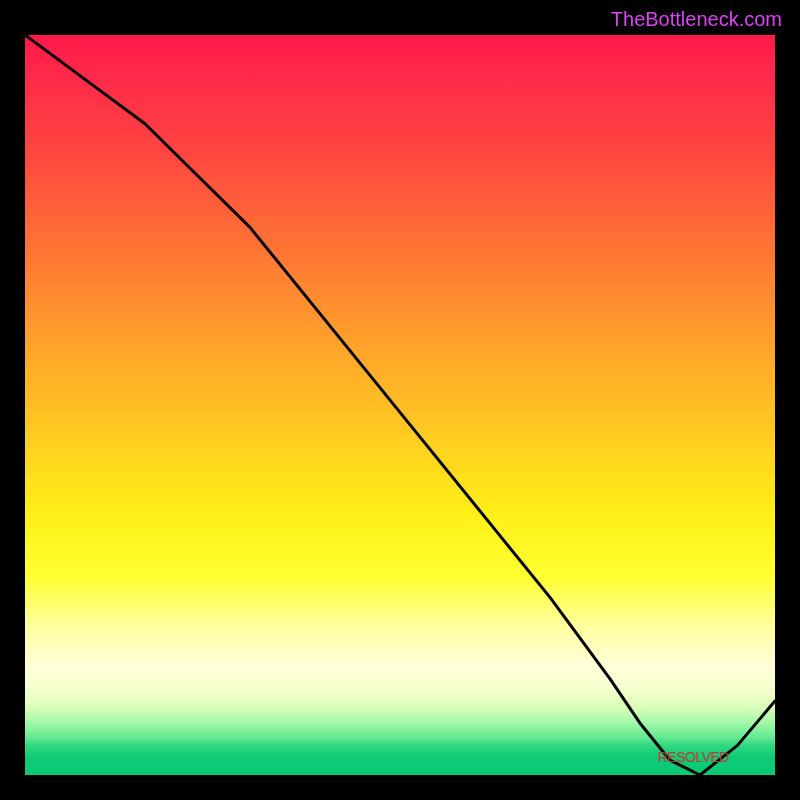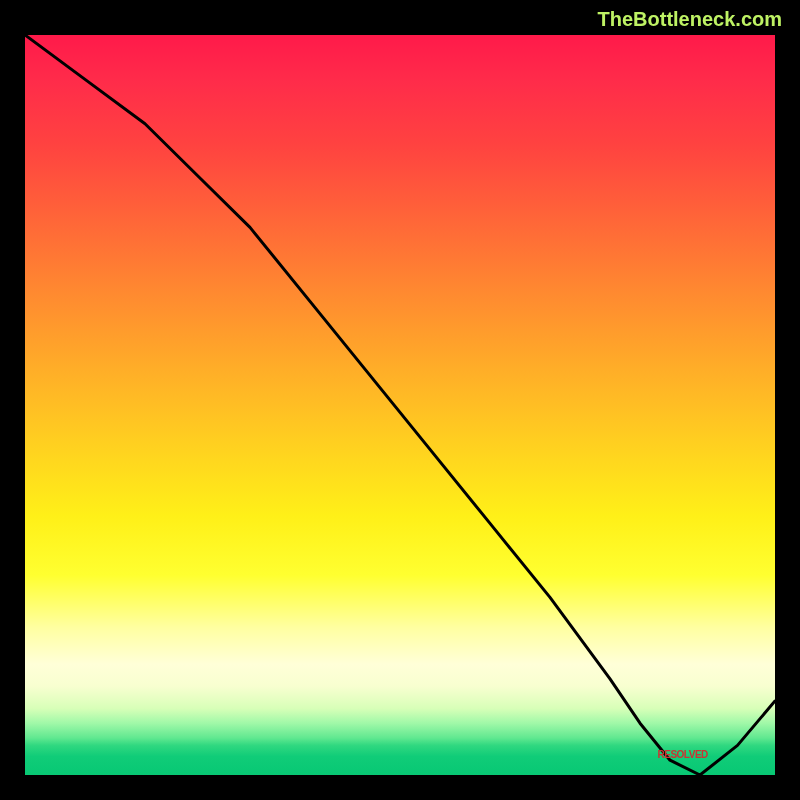--- a/index.html
+++ b/index.html
@@ -8,23 +8,23 @@
     height: 800px;
     background: #000;
     font-family: Arial, sans-serif;
     position: relative;
     overflow: hidden;
   }
   .attribution {
     position: absolute;
     top: 8px;
     right: 18px;
-    color: #bef264;
+    color: #d946ef;
     font-size: 20px;
-    font-weight: 700;
+    font-weight: 400;
     z-index: 10;
   }
   .plot-area {
     position: absolute;
     left: 25px;
     top: 35px;
     width: 750px;
     height: 740px;
     overflow: hidden;
   }
@@ -59,22 +59,22 @@
     position: absolute;
     left: 0;
     top: 0;
     width: 100%;
     height: 100%;
     z-index: 5;
   }
   .marker-label {
     position: absolute;
     color: #cc3333;
-    font-size: 10px;
-    font-weight: bold;
+    font-size: 14px;
+    font-weight: normal;
     z-index: 6;
     letter-spacing: -0.5px;
     padding-left: 10px;
   }
 </style>
 </head>
 <body>
 
 <div class="attribution">TheBottleneck.com</div>
 

